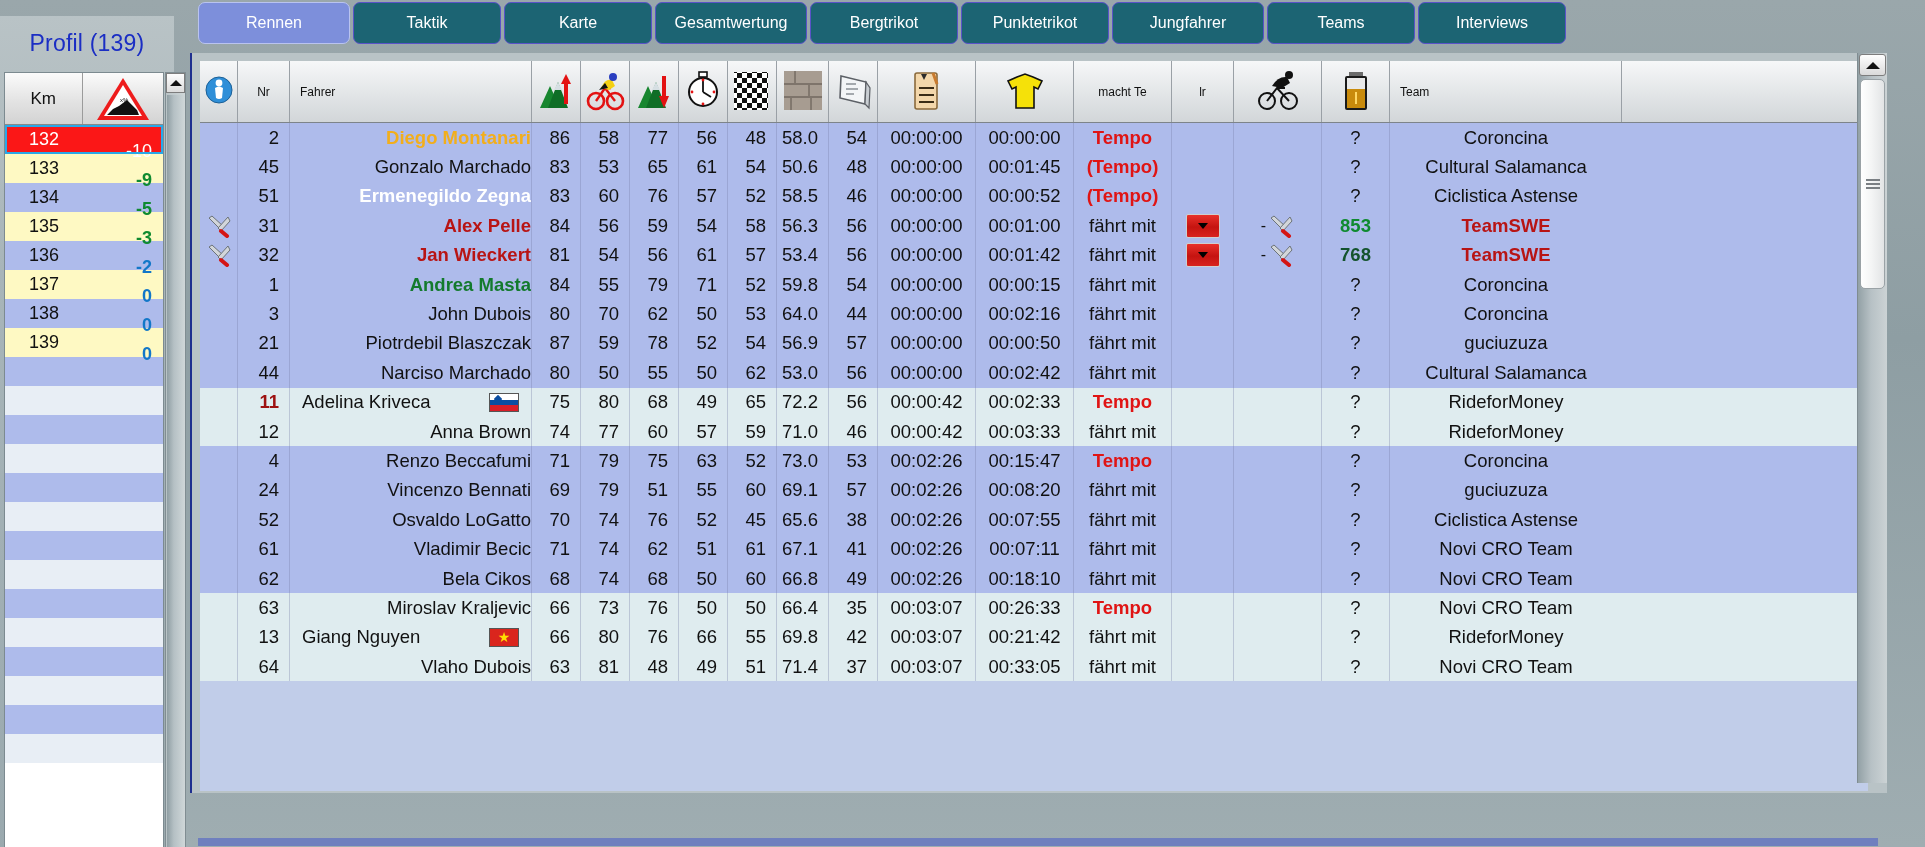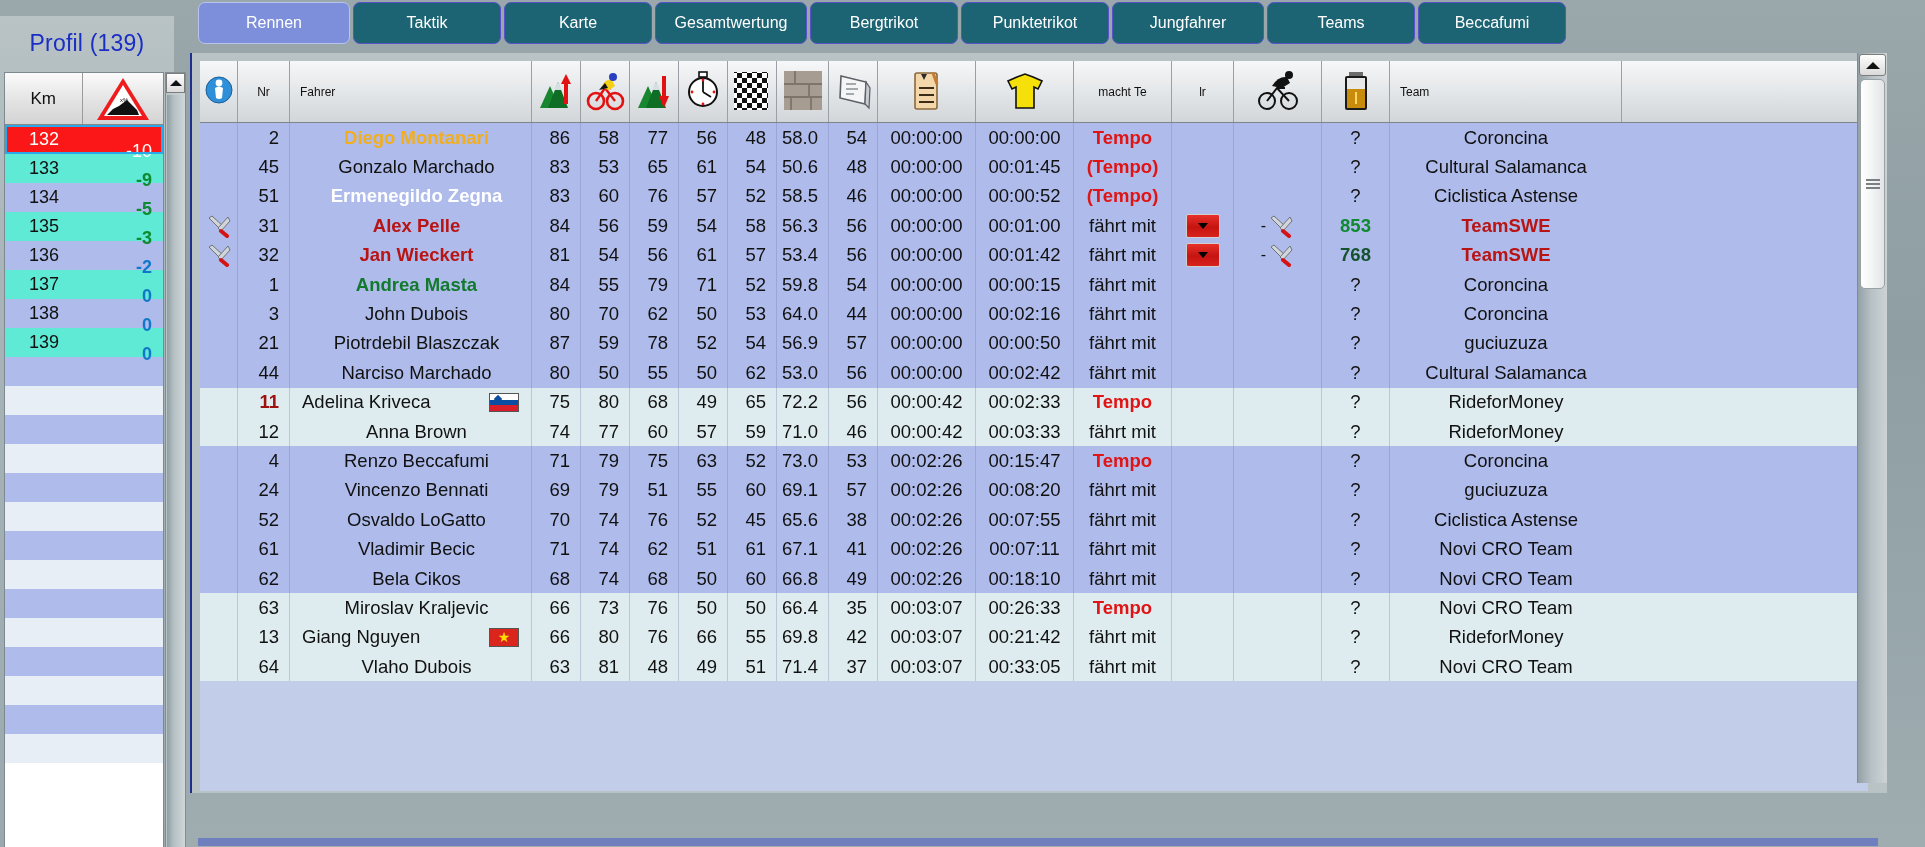--- a/index.html
+++ b/index.html
@@ -57,21 +57,21 @@
   .prof-rows { }
   .prof-row {
     display: flex;
     height: 29px;
     align-items: center;
     font-size: 18px;
   }
   .prof-row .c1 { width: 78px; text-align: center; color: #111; }
   .prof-row .c2 { width: 80px; text-align: right; padding-right: 11px; font-weight: bold; margin-top: 24px; }
   .prof-row.alt { background: #aebbeb; }
-  .prof-row.plain { background: #5eead4; }
+  .prof-row.plain { background: #fef9c3; }
   .prof-row.sel { background: #fb1717; outline: 2px solid #2aa8e8; outline-offset: -2px; }
   .prof-row.sel .c1, .prof-row.sel .c2 { color: #fff; font-weight: normal; }
   .prof-row.sel .c2 { font-weight: normal; }
   .neg-green { color: #0f8a30; }
   .neg-blue  { color: #1277c8; }
   .prof-empty { height: 29px; }
   .prof-empty.alt { background: #aebbeb; }
   .prof-empty.plain { background: #e8eef5; }
 
   #prof-scroll {
@@ -182,21 +182,21 @@
   .trow.g2 { background: #dfecef; }
   .td {
     overflow: hidden;
     white-space: nowrap;
     display: flex; align-items: center;
     height: 100%;
     border-right: 1px solid rgba(120,130,170,0.35);
   }
   .td.c { justify-content: center; }
   .td.r { justify-content: flex-end; padding-right: 10px; }
-  .td.l { justify-content: center; padding-left: 12px; }
+  .td.l { justify-content: flex-end; padding-left: 12px; }
   .td.nb { border-right: none; }
 
   
   .w-tool  { width: 38px; }
   .w-nr    { width: 52px; }
   .w-fahrer{ width: 242px; }
   .w-num   { width: 49px; }
   .w-dec   { width: 52px; }
   .w-time  { width: 98px; }
   .w-tempo { width: 98px; }
@@ -384,21 +384,21 @@
     <div class="tab w6">
       <span>Punktetrikot</span>
     </div>
     <div class="tab w7">
       <span>Jungfahrer</span>
     </div>
     <div class="tab w8">
       <span>Teams</span>
     </div>
     <div class="tab w9">
-      <span>Beccafumi</span>
+      <span>Interviews</span>
     </div>
   </div>
 
 <div id="table-panel">
   <div id="table-inner">
     <div class="thead" id="thead">
         <div class="th w-tool">
           <span><svg width="40" height="44" viewBox="0 0 40 44">
               <circle cx="20" cy="22" r="13" fill="#2f8fd8" stroke="#1b5f96"></circle>
               <ellipse cx="20" cy="15" rx="3.4" ry="3.4" fill="#fff"></ellipse>

